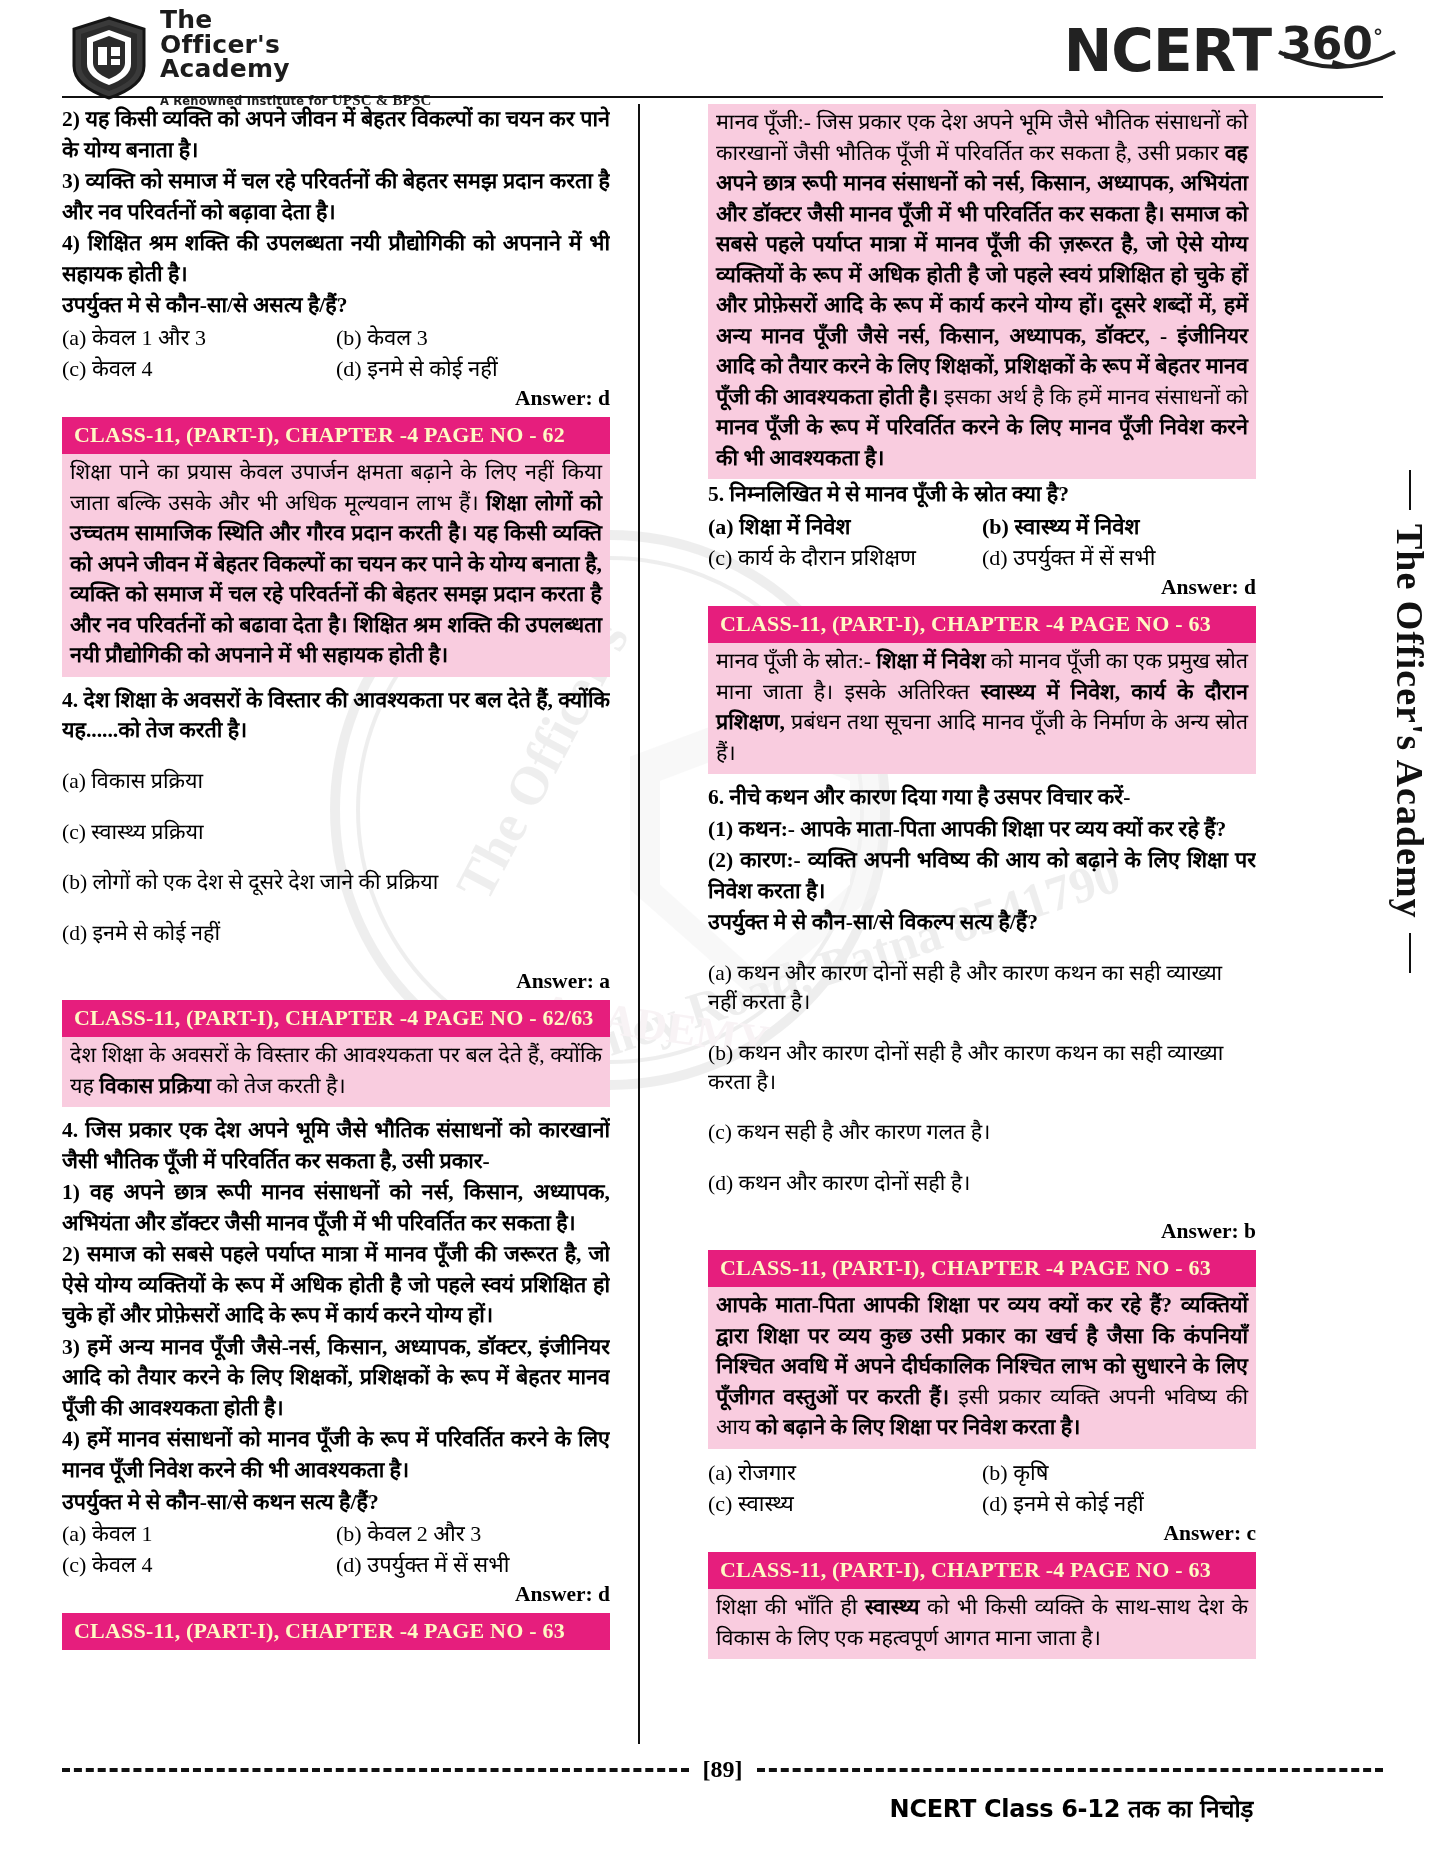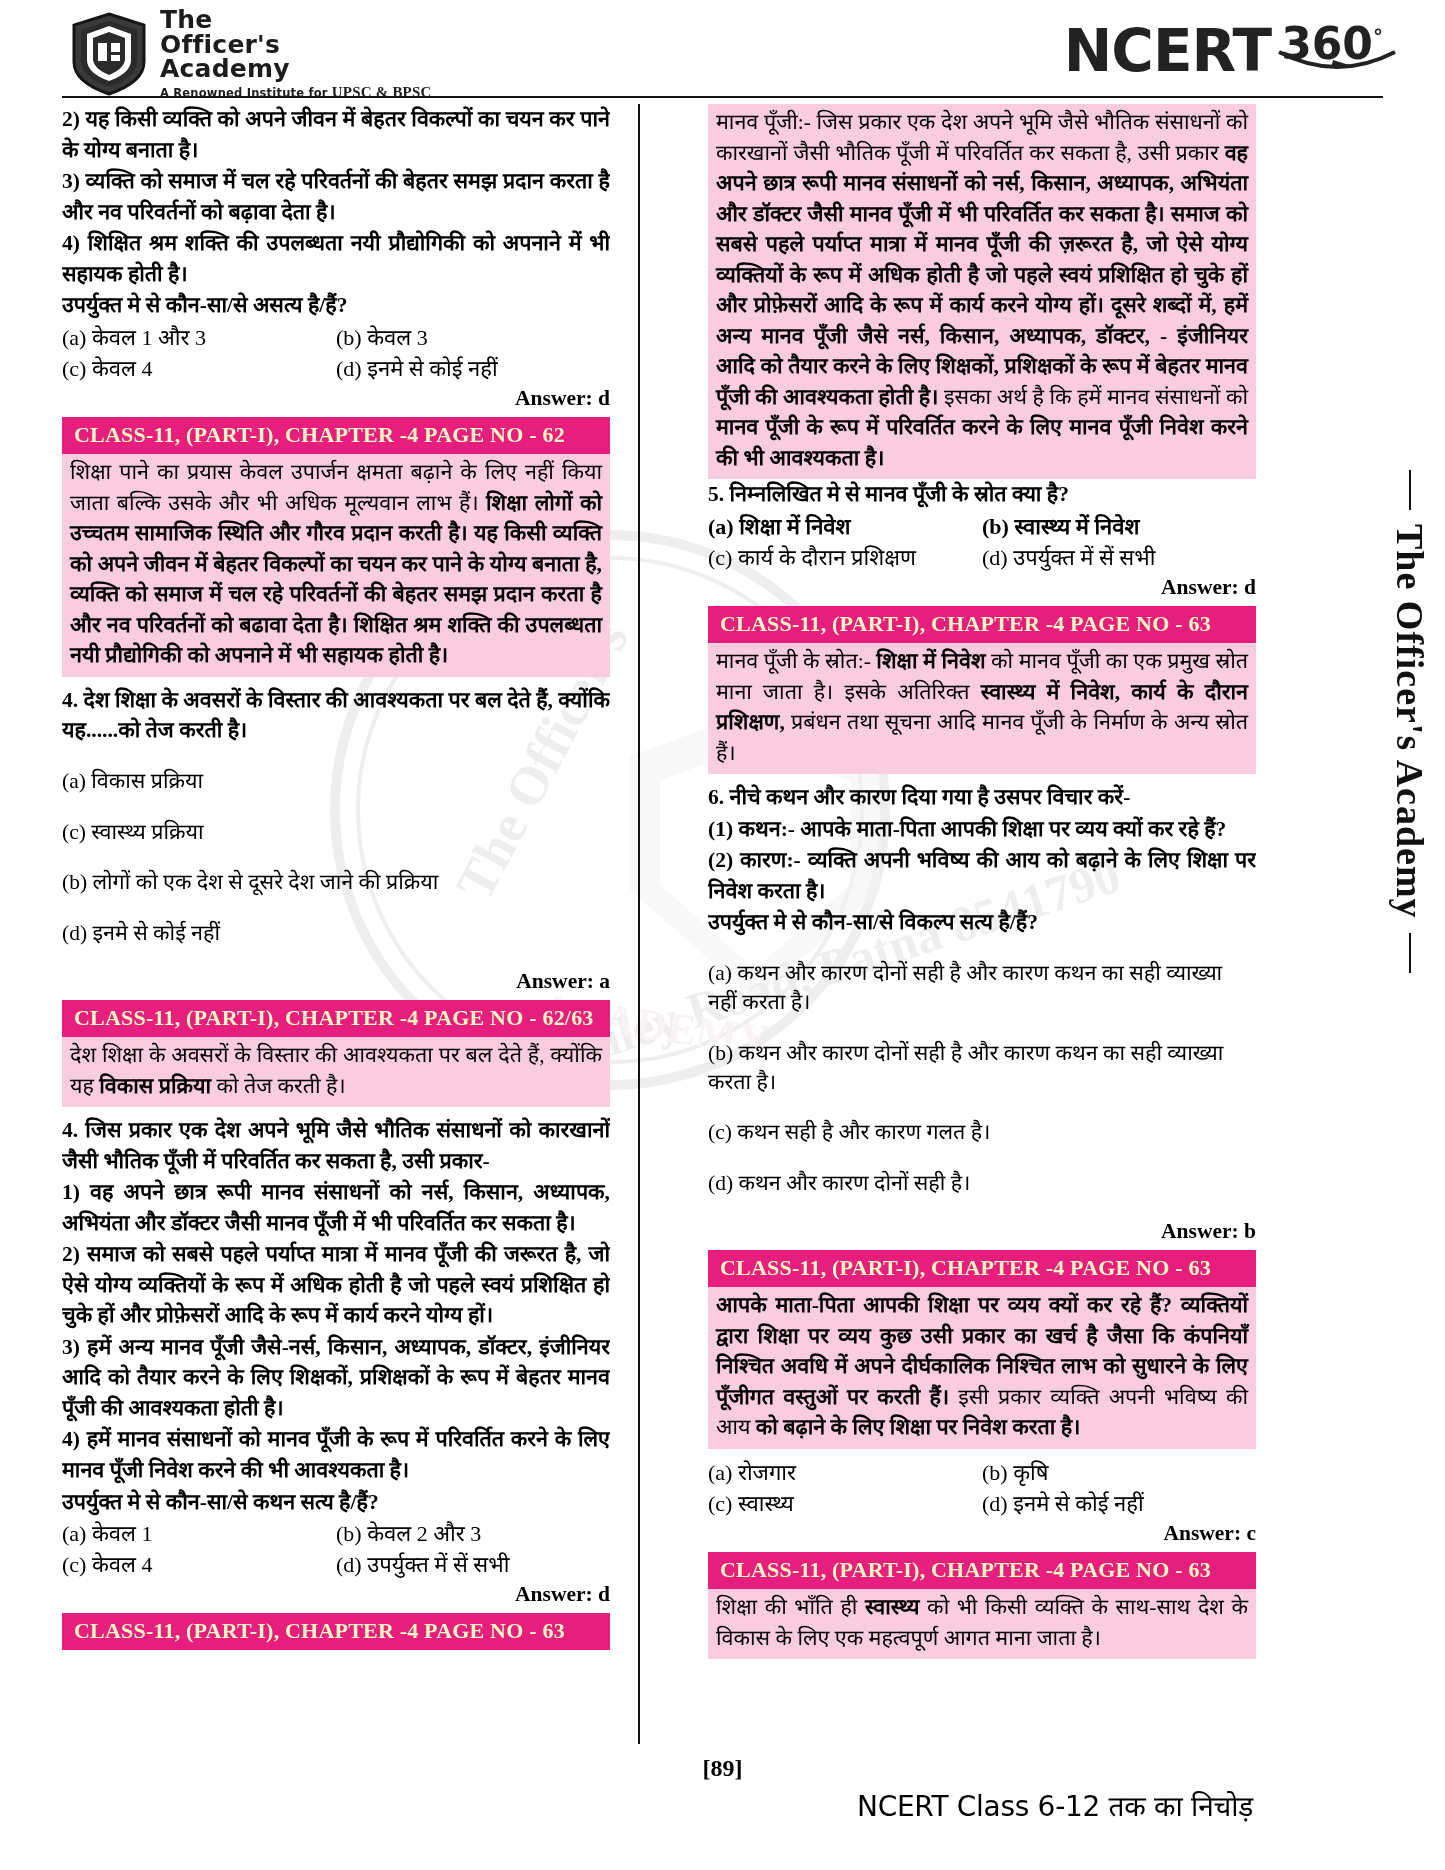--- a/index.html
+++ b/index.html
@@ -100,21 +100,21 @@
     font-size: 25px;
     letter-spacing: 0.2px;
     color: #1c1c1c;
     display: block;
   }
   .logo-sub {
     font-family: "DejaVu Sans", sans-serif;
     font-size: 11.5px;
     font-weight: bold;
     color: #1c1c1c;
-    margin-top: 3px;
+    margin-top: 11px;
     letter-spacing: 0.2px;
   }
   .logo-sub .big {
     font-family: "Liberation Serif", serif;
     font-size: 15px;
   }
   .ncert-logo {
     position: absolute;
     right: 62px; top: 22px;
     display: flex;
@@ -274,40 +274,39 @@
     position: absolute;
     left: 62px;
     right: 62px;
     bottom: 46px;
     z-index: 2;
   }
   .footer-rule {
     display: flex;
     align-items: center;
     justify-content: center;
-    flex-direction: column;
   }
   .dash {
     flex: 1;
     height: 0;
     border-top: 4px dashed #111;
   }
   .page-no {
     font-family: "Liberation Serif", serif;
     font-weight: bold;
     font-size: 24px;
     padding: 0 14px;
     white-space: nowrap;
   }
   .footer-tag {
     text-align: right;
     font-family: "DejaVu Sans", sans-serif;
-    font-weight: normal;
-    font-size: 28px;
-    margin-top: 0;
+    font-weight: bold;
+    font-size: 24px;
+    margin-top: 8px;
     padding-right: 130px;
     letter-spacing: -0.3px;
   }
 </style>
 </head>
 <body>
 
 <div class="page">
 
   <div class="watermark">

